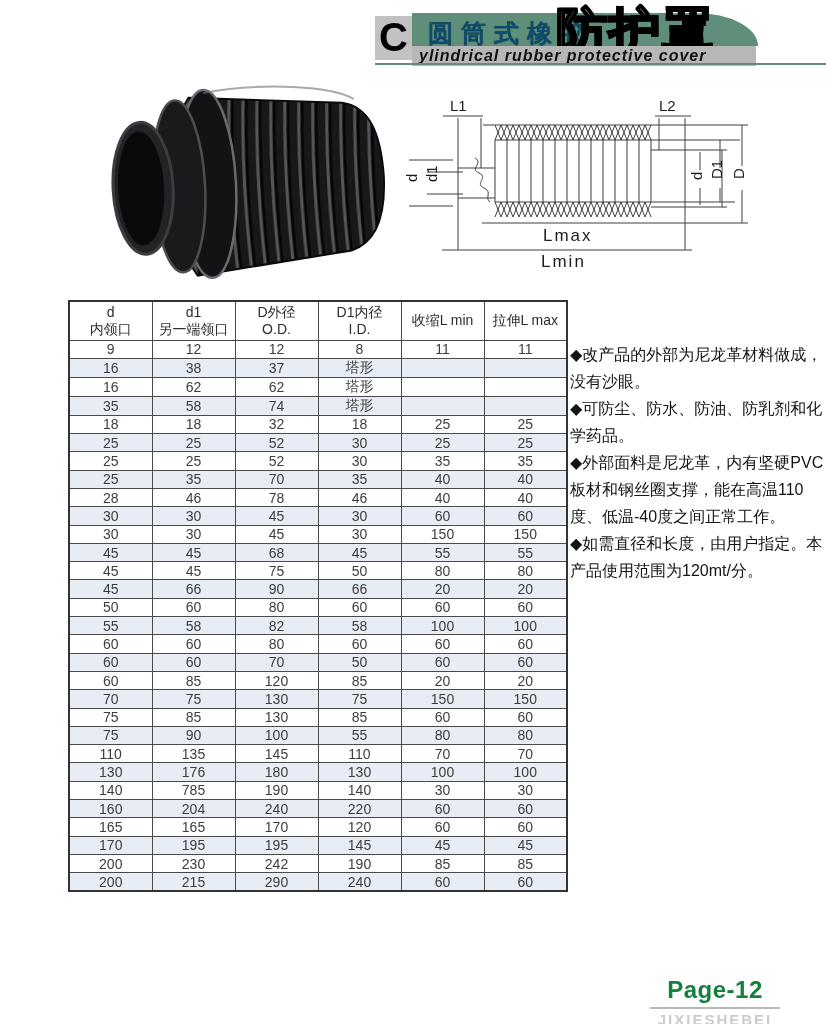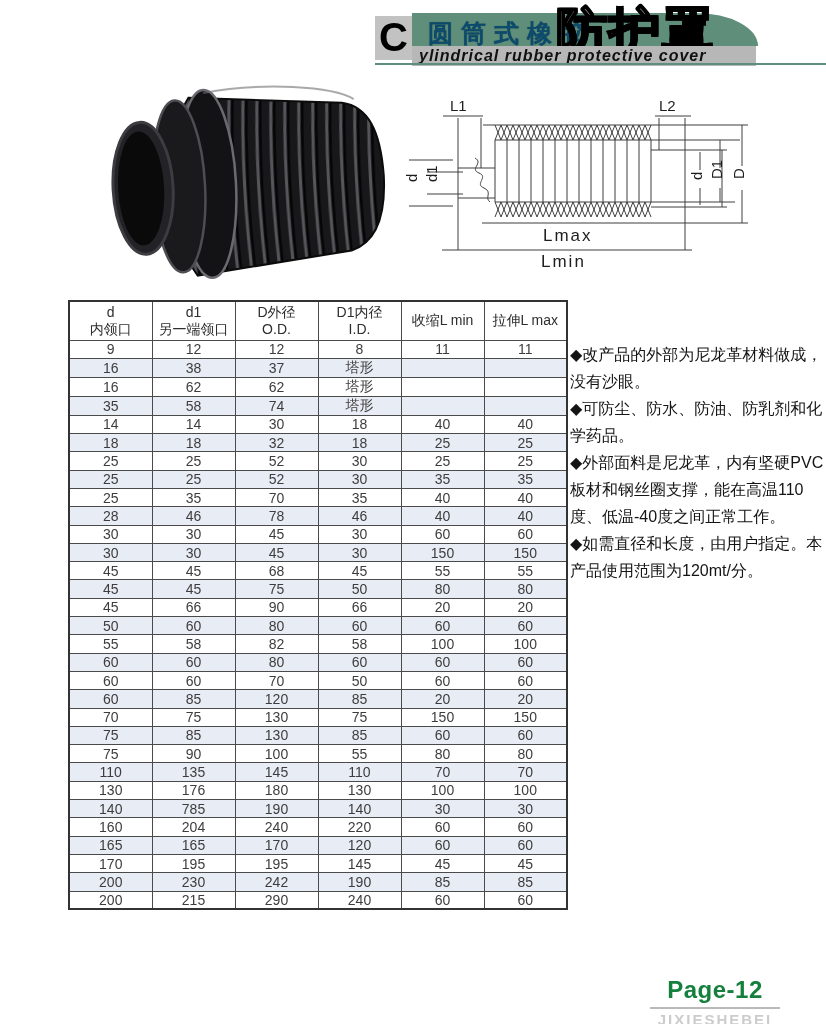--- a/index.html
+++ b/index.html
@@ -197,28 +197,20 @@
         </tr>
         <tr>
           <td>35</td>
           <td>58</td>
           <td>74</td>
           <td>塔形</td>
           <td></td>
           <td></td>
         </tr>
         <tr>
-          <td>14</td>
-          <td>14</td>
-          <td>30</td>
-          <td>18</td>
-          <td>40</td>
-          <td>40</td>
-        </tr>
-        <tr>
           <td>18</td>
           <td>18</td>
           <td>32</td>
           <td>18</td>
           <td>25</td>
           <td>25</td>
         </tr>
         <tr>
           <td>25</td>
           <td>25</td>

